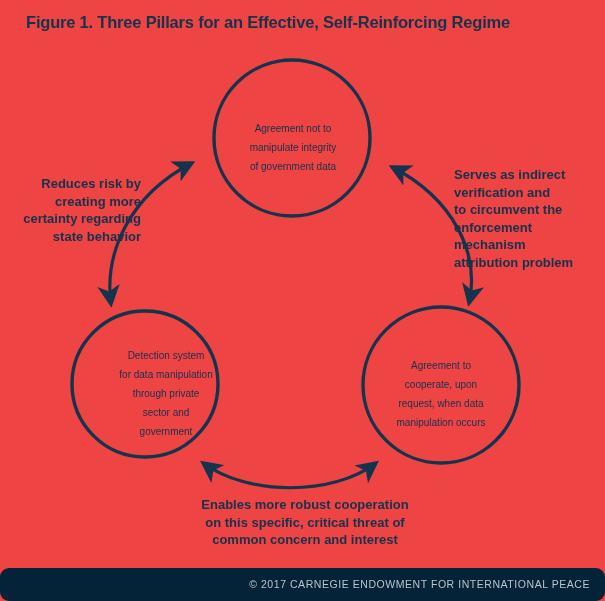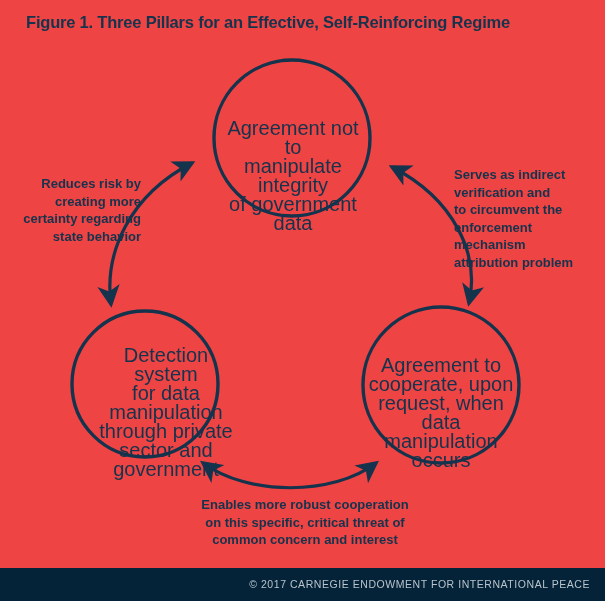--- a/index.html
+++ b/index.html
@@ -37,21 +37,21 @@
     top: 0;
     width: 605px;
     height: 601px;
   }
 
   
   .circle-label {
     position: absolute;
     text-align: center;
     color: #14334d;
-    font-size: 20px;
+    font-size: 10px;
     line-height: 19px;
     font-weight: normal;
     pointer-events: none;
   }
   #circle-label-top {
     left: 221px;
     top: 119px;
     width: 144px;
   }
   #circle-label-left {
@@ -94,20 +94,21 @@
   }
 
   
   #footer-bar {
     position: absolute;
     left: 0;
     top: 568px;
     width: 605px;
     height: 33px;
     background: #042339;
+    border-radius: 9px;
   }
   #footer-text {
     position: absolute;
     right: 15px;
     top: 10px;
     font-size: 10.5px;
     letter-spacing: 0.55px;
     color: #b9c3cb;
     white-space: nowrap;
   }

